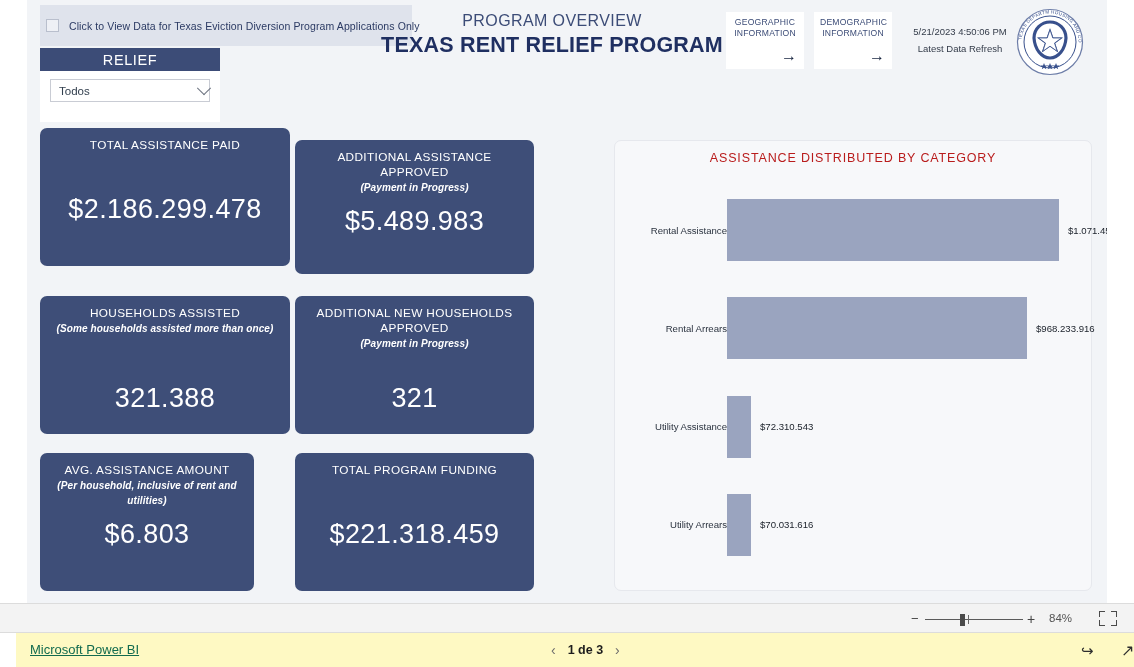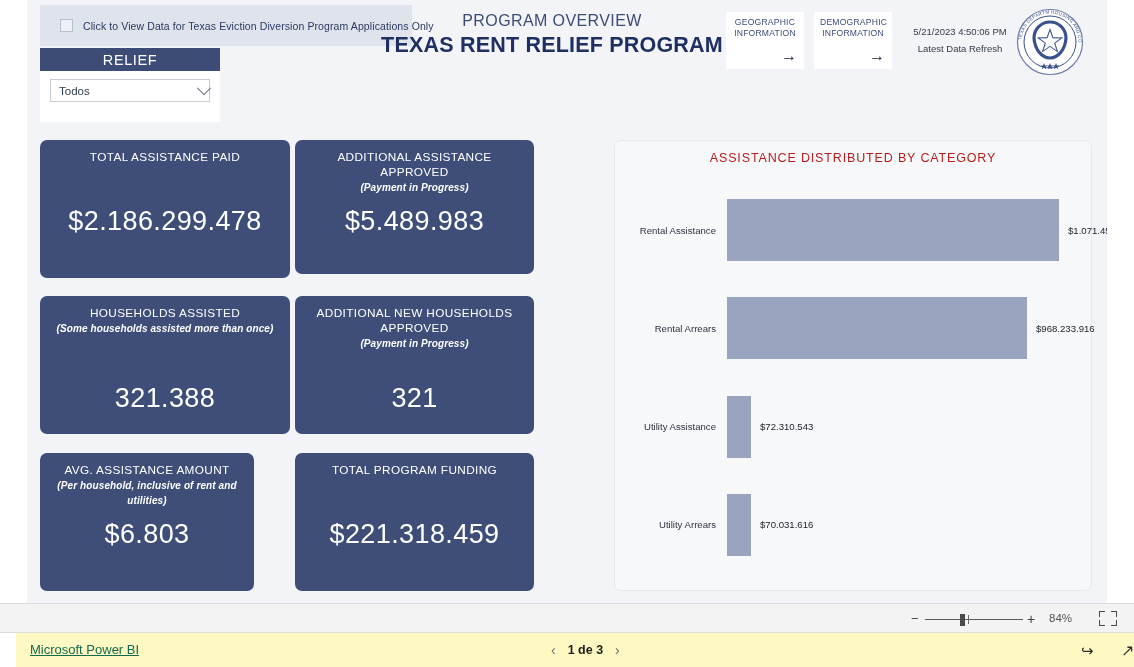--- a/index.html
+++ b/index.html
@@ -25,21 +25,21 @@
   }
 
   
   #eviction-bar {
     position: absolute;
     left: 13px; top: 5px;
     width: 372px; height: 41px;
     background: #dfe3ec;
     display: flex;
     align-items: center;
-    padding-left: 20px;
+    padding-left: 6px;
     box-sizing: border-box;
   }
   .chk {
     width: 11px; height: 11px;
     border: 1px solid #b9bfcd;
     background: #eef0f5;
     margin-right: 10px;
     flex: 0 0 auto;
   }
   #eviction-label {
@@ -173,21 +173,21 @@
     letter-spacing: .1px;
   }
   .card .c-value {
     position: absolute;
     left: 0; right: 0;
     font-size: 27px;
     font-weight: 300;
     letter-spacing: .4px;
   }
 
-  #card-paid     { left: 13px;  top: 140px; width: 250px; height: 138px; }
+  #card-paid     { left: 13px;  top: 128px; width: 250px; height: 138px; }
   #card-approved { left: 268px; top: 140px; width: 239px; height: 134px; }
   #card-hh       { left: 13px;  top: 296px; width: 250px; height: 138px; }
   #card-newhh    { left: 268px; top: 296px; width: 239px; height: 138px; }
   #card-avg      { left: 13px;  top: 453px; width: 214px; height: 138px; }
   #card-funding  { left: 268px; top: 453px; width: 239px; height: 138px; }
 
   #card-paid .c-value,
   #card-approved .c-value,
   #card-avg .c-value,
   #card-funding .c-value { top: 66px; }
@@ -219,21 +219,21 @@
   }
   .bar-row {
     position: absolute;
     left: 0; right: 0;
     display: flex;
     align-items: center;
   }
   .bar-cat {
     width: 112px;
     text-align: right;
-    padding-right: 11px;
+    padding-right: 0;
     font-size: 9.6px;
     color: #2c3440;
     box-sizing: border-box;
     flex: 0 0 auto;
   }
   .bar-fill {
     background: #9aa4bf;
     height: 100%;
     flex: 0 0 auto;
   }

